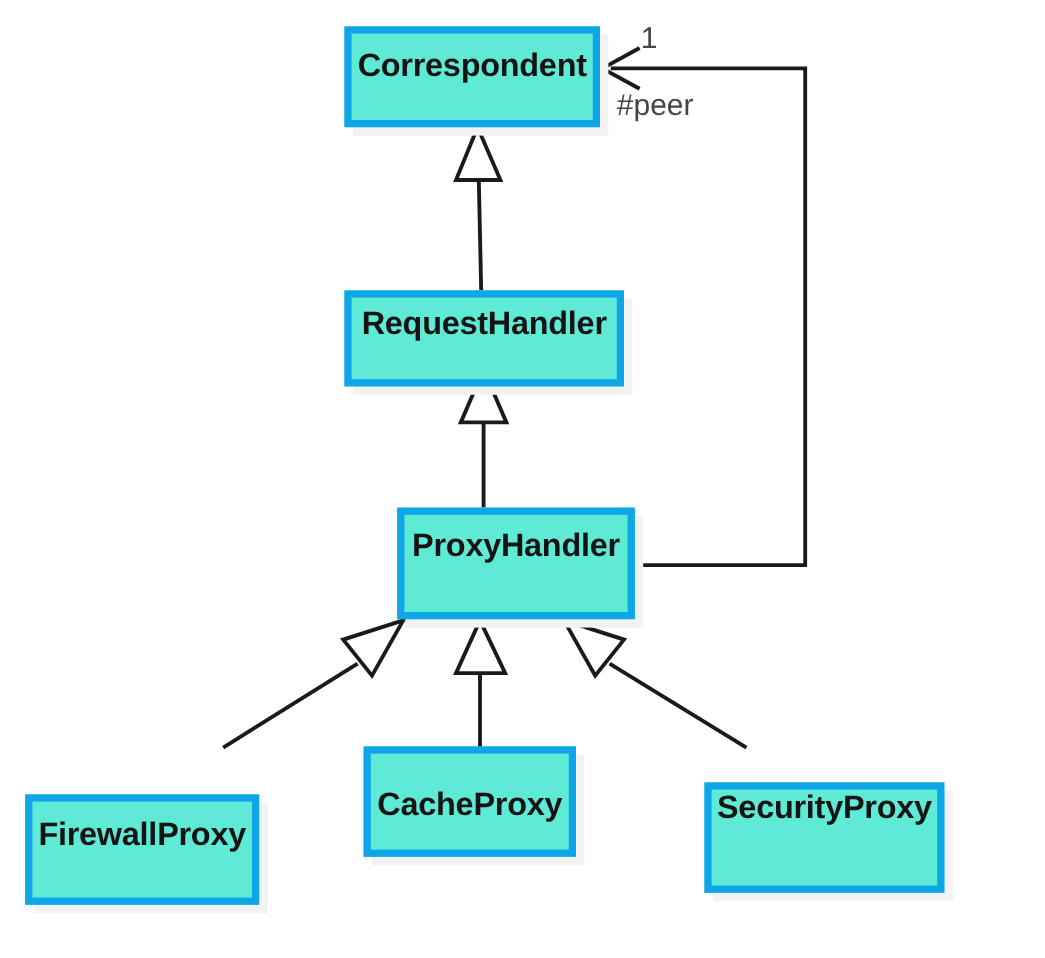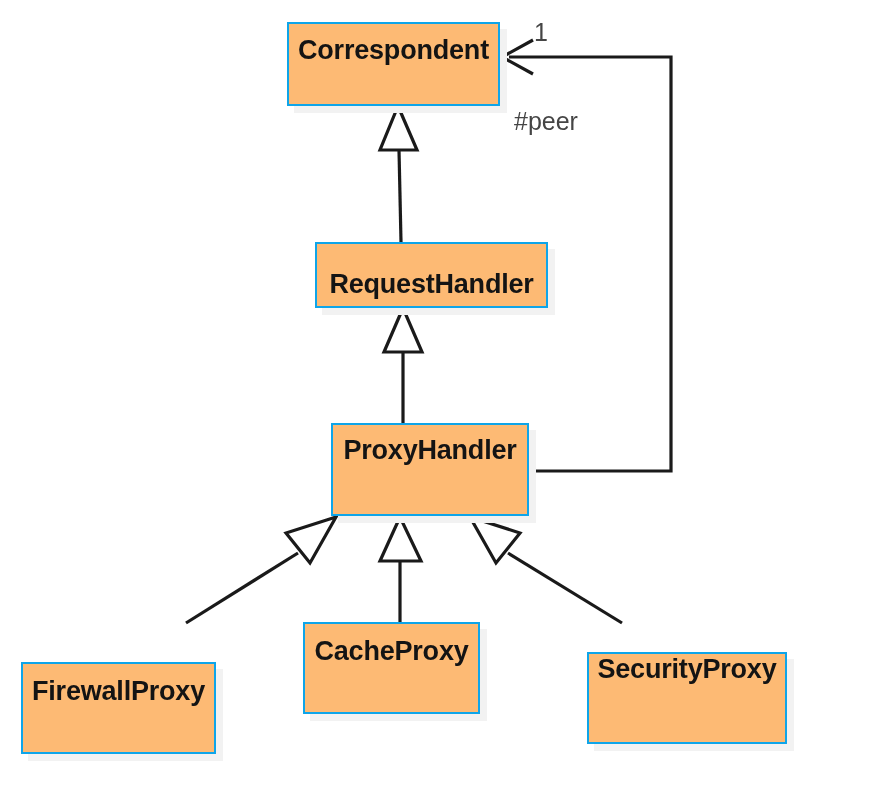--- a/index.html
+++ b/index.html
@@ -22,22 +22,22 @@
     position: absolute;
     left: 0;
     top: 0;
     width: 871px;
     height: 798px;
     pointer-events: none;
   }
   .uml-class {
     position: absolute;
     box-sizing: border-box;
-    background: #fdba74;
-    border: 2px solid #0ea5e9;
+    background: #5eead4;
+    border: 6px solid #0ea5e9;
     box-shadow: 7px 7px 0 0 #f2f2f2;
     display: block;
     z-index: 3;
   }
   .uml-class .class-name {
     display: block;
     width: 100%;
     text-align: center;
     font-family: "Liberation Sans", sans-serif;
     font-weight: bold;
@@ -98,37 +98,37 @@
     <g>
       <polyline points="502,471 671,471 671,57 509,57" fill="none" stroke="#1a1a1a" stroke-width="3.2" stroke-linejoin="miter" stroke-linecap="butt"></polyline>
       <polyline points="533,40 502,57 533,74" fill="none" stroke="#1a1a1a" stroke-width="3.2" stroke-linejoin="miter" stroke-linecap="butt"></polyline>
     </g>
   </svg>
 
   <div class="uml-class" style="left:287px; top:22px; width:213px; height:84px; padding-top:12px;">
     <span class="class-name">Correspondent</span>
   </div>
 
-  <div class="uml-class" style="left:287px; top:242px; width:233px; height:66px; padding-top:26px;margin-left:28px;">
+  <div class="uml-class" style="left:287px; top:242px; width:233px; height:80px; padding-top:7px;">
     <span class="class-name">RequestHandler</span>
   </div>
 
   <div class="uml-class" style="left:303px; top:423px; width:198px; height:93px; padding-top:11px;margin-left:28px;">
     <span class="class-name">ProxyHandler</span>
   </div>
 
   <div class="uml-class" style="left:21px; top:622px; width:195px; height:92px; padding-top:13px;margin-top:40px;">
     <span class="class-name">FirewallProxy</span>
   </div>
 
-  <div class="uml-class" style="left:303px; top:622px; width:177px; height:92px; padding-top:13px;">
+  <div class="uml-class" style="left:303px; top:622px; width:177px; height:92px; padding-top:28px;">
     <span class="class-name">CacheProxy</span>
   </div>
 
   <div class="uml-class" style="left:587px; top:652px; width:200px; height:92px; padding-top:1px;">
     <span class="class-name">SecurityProxy</span>
   </div>
 
   <div class="edge-label" style="left:534px; top:18px;">1</div>
 
-  <div class="edge-label" style="left:514px; top:74px;margin-top:33px;">#peer</div>
+  <div class="edge-label" style="left:514px; top:74px;">#peer</div>
 
 </div>
 
 </body></html>

